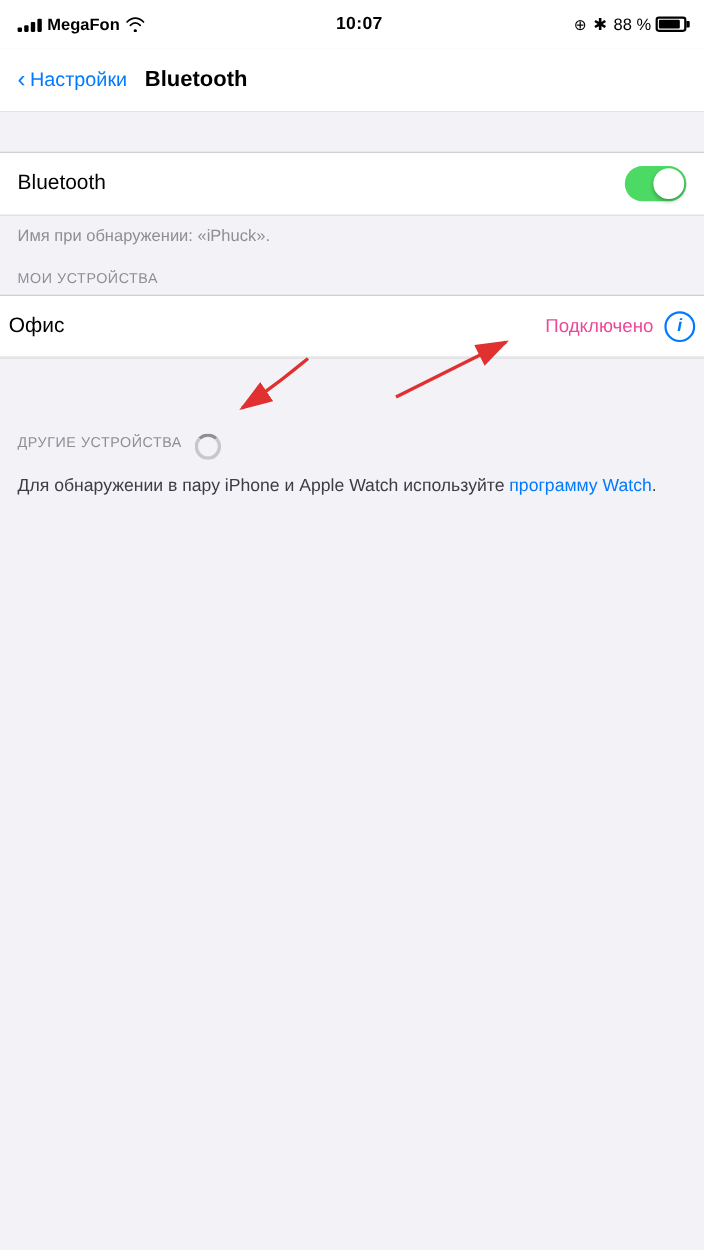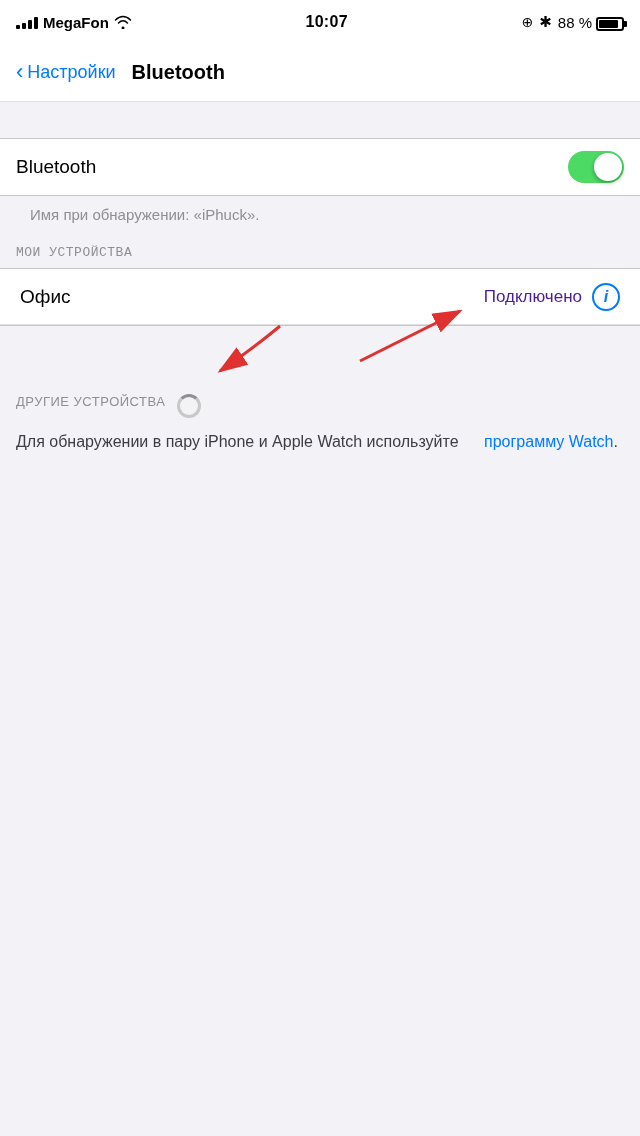--- a/index.html
+++ b/index.html
@@ -53,21 +53,21 @@
     }
     .status-right {
       display: flex;
       align-items: center;
       gap: 6px;
       font-size: 15px;
       font-weight: 500;
     }
     .battery-container {
       display: flex;
-      align-items: flex-end;
+      align-items: center;
       gap: 4px;
     }
     .battery-icon {
       width: 28px;
       height: 14px;
       border: 2px solid #000;
       border-radius: 3px;
       position: relative;
       display: flex;
       align-items: center;
@@ -173,57 +173,55 @@
       box-shadow: 0 2px 4px rgba(0,0,0,0.3);
     }
 
     
     .discovery-text {
       padding: 8px 16px 12px;
       font-size: 15px;
       color: #8e8e93;
       background: #f2f2f7;
       line-height: 1.4;
-      margin-left: 14px;
     }
 
     
     .section-header {
       padding: 8px 16px 8px;
       font-size: 13px;
       font-weight: 500;
       color: #8e8e93;
       letter-spacing: 0.5px;
       text-transform: uppercase;
       background: #f2f2f7;
-      font-family: Liberation Mono, monospace;
     }
 
     
     .device-row {
       display: flex;
       align-items: center;
       justify-content: space-between;
-      padding: 0 20px;
+      padding: 0 8px;
       height: 56px;
       background: #fff;
       border-bottom: 1px solid #e0e0e0;
     }
     .device-name {
       font-size: 19px;
       color: #000;
     }
     .device-status-area {
       display: flex;
       align-items: center;
       gap: 10px;
     }
     .device-status-text {
       font-size: 17px;
-      color: #4c1d95;
+      color: #ec4899;
     }
     .info-button {
       width: 28px;
       height: 28px;
       border-radius: 50%;
       border: 2px solid #007aff;
       display: flex;
       align-items: center;
       justify-content: center;
       color: #007aff;
@@ -266,21 +264,20 @@
     .description-text {
       padding: 4px 16px 16px;
       font-size: 16px;
       color: #3c3c43;
       background: #f2f2f7;
       line-height: 1.5;
     }
     .description-link {
       color: #007aff;
       text-decoration: none;
-      margin-left: 21px;
     }
   </style>
 </head>
 <body>
 
 <div class="status-bar">
   <div class="status-left">
     <div class="signal-bars">
       <span></span>
         <span></span>

